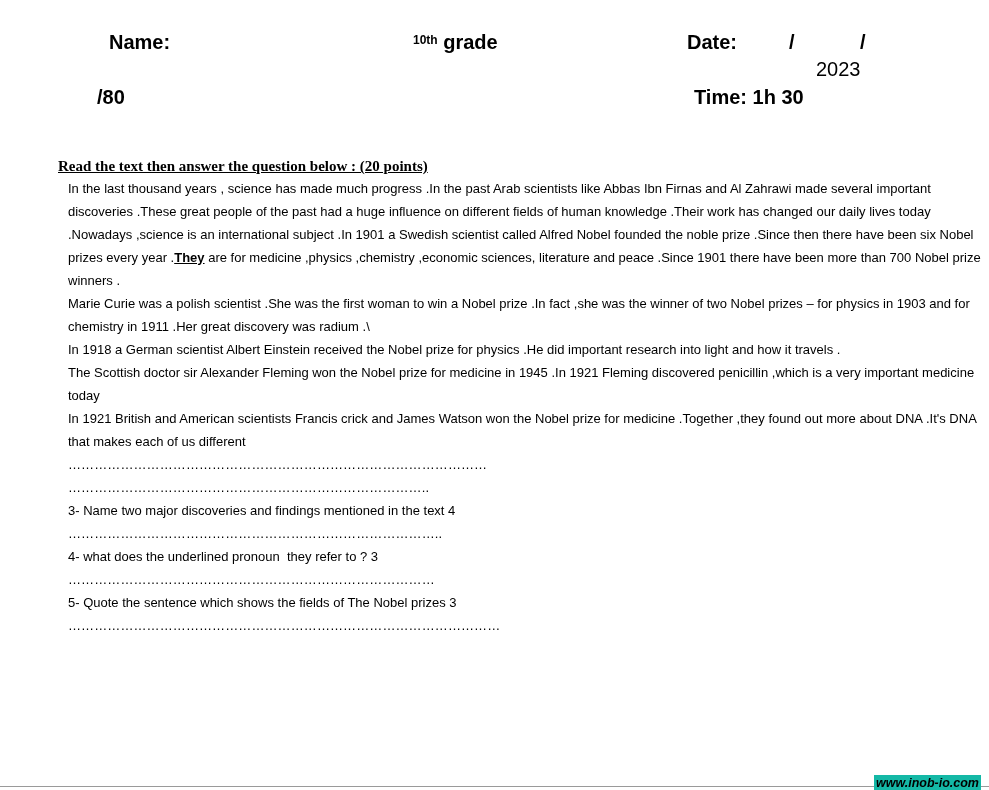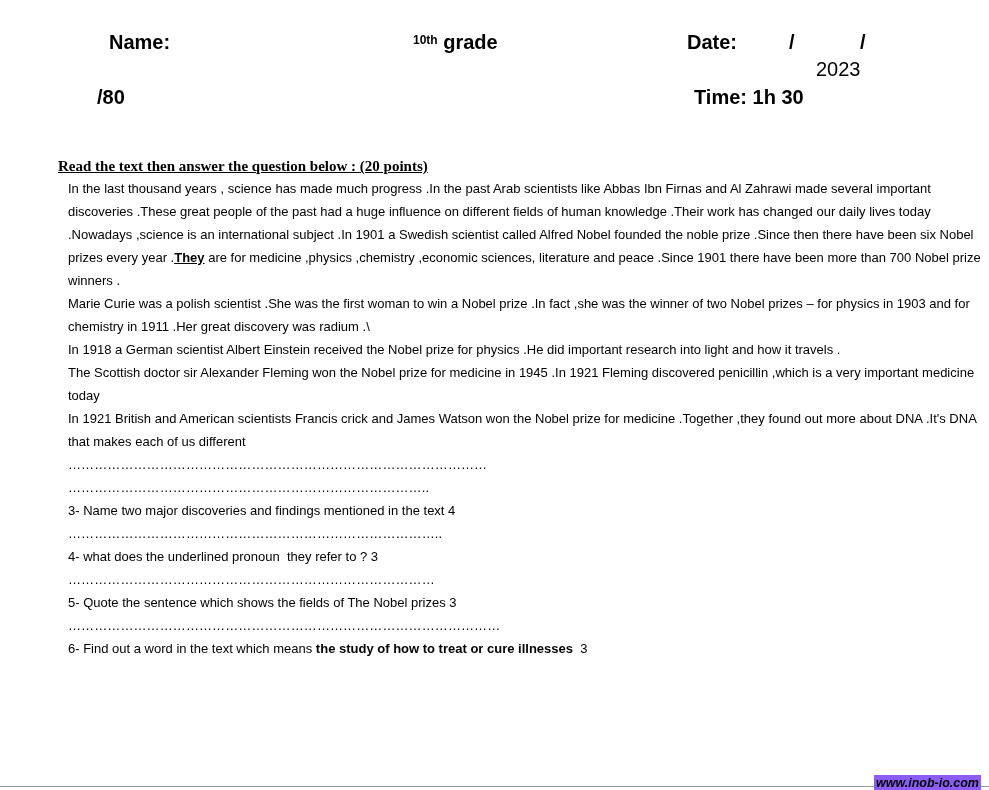--- a/index.html
+++ b/index.html
@@ -20,21 +20,21 @@
            font-weight:bold; font-size:15px; text-decoration:underline; white-space:nowrap; line-height:20px; }
   #body { position:absolute; left:40px; top:177px; width:920px; font-size:13px; line-height:23px;margin-left:28px; }
   .para { white-space:pre-line; }
   .ul { font-weight:bold; text-decoration:underline; }
   .q { white-space:nowrap; }
   .dots { white-space:nowrap; letter-spacing:0.1px; }
   .bold { font-weight:bold; }
 
   #footer-bar { position:absolute; left:0; right:0; top:786px; height:4px; background:#fff; border-top:1px solid #9a9a9a; }
   #watermark { position:absolute; right:8px; top:775px; font-size:12.5px; font-weight:bold; font-style:italic;
-               background:#8b5cf6; padding:0 2px; line-height:16px; }
+               background:#14b8a6; padding:0 2px; line-height:16px; }
 </style>
 </head>
 <body>
 
 <div class="hdr" id="name">Name:</div>
 <div class="hdr" id="grade"><span class="sup">10</span><span class="sup" style="margin-left:0;">th</span> <span>grade</span></div>
 <div class="hdr" id="date">Date:</div>
 <div class="hdr" id="slash1">/</div>
 <div class="hdr" id="slash2">/</div>
 <div class="hdr" id="year">2023</div>
@@ -51,17 +51,16 @@
   <div class="para">In 1921 British and American scientists Francis crick and James Watson won the Nobel prize for medicine .Together ,they found out more about DNA .It's DNA that makes each of us different</div>
 
   <div class="dots">……………………………………………………………………………………</div>
   <div class="dots">………………………………………………………………………..</div>
   <div class="q">3- Name two major discoveries and findings mentioned in the text 4</div>
   <div class="dots">…………………………………………………………………………..</div>
   <div class="q" style="white-space:pre;">4- what does the underlined pronoun  they refer to ? 3</div>
   <div class="dots">…………………………………………………………………………</div>
   <div class="q">5- Quote the sentence which shows the fields of The Nobel prizes 3</div>
   <div class="dots">………………………………………………………………………………………</div>
-  <div class="q" style="white-space:pre;"><span>6- Find out a word in the text which means </span><span class="bold">the study of how to treat or cure illnesses</span><span>  3</span></div>
 </div>
 
 <div id="footer-bar"></div>
 <div id="watermark">www.inob-io.com</div>
 
 </body></html>

